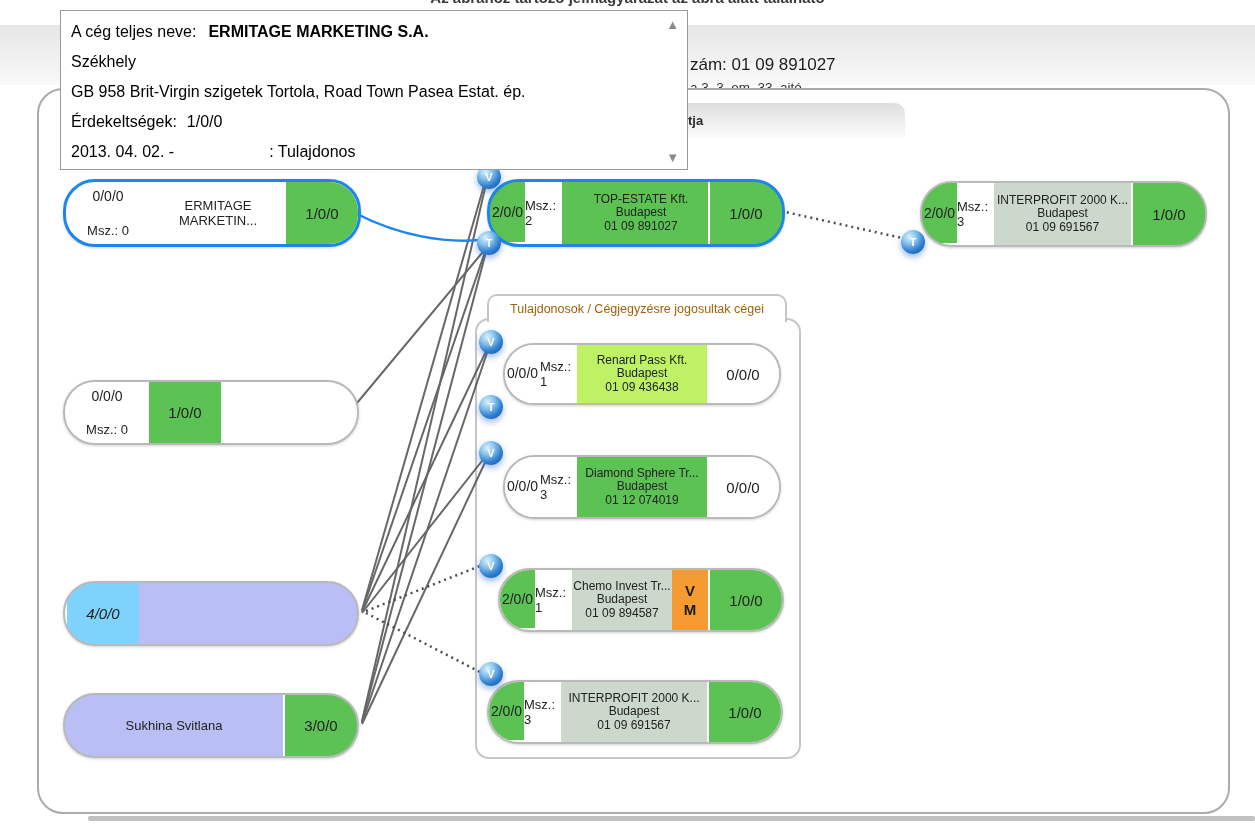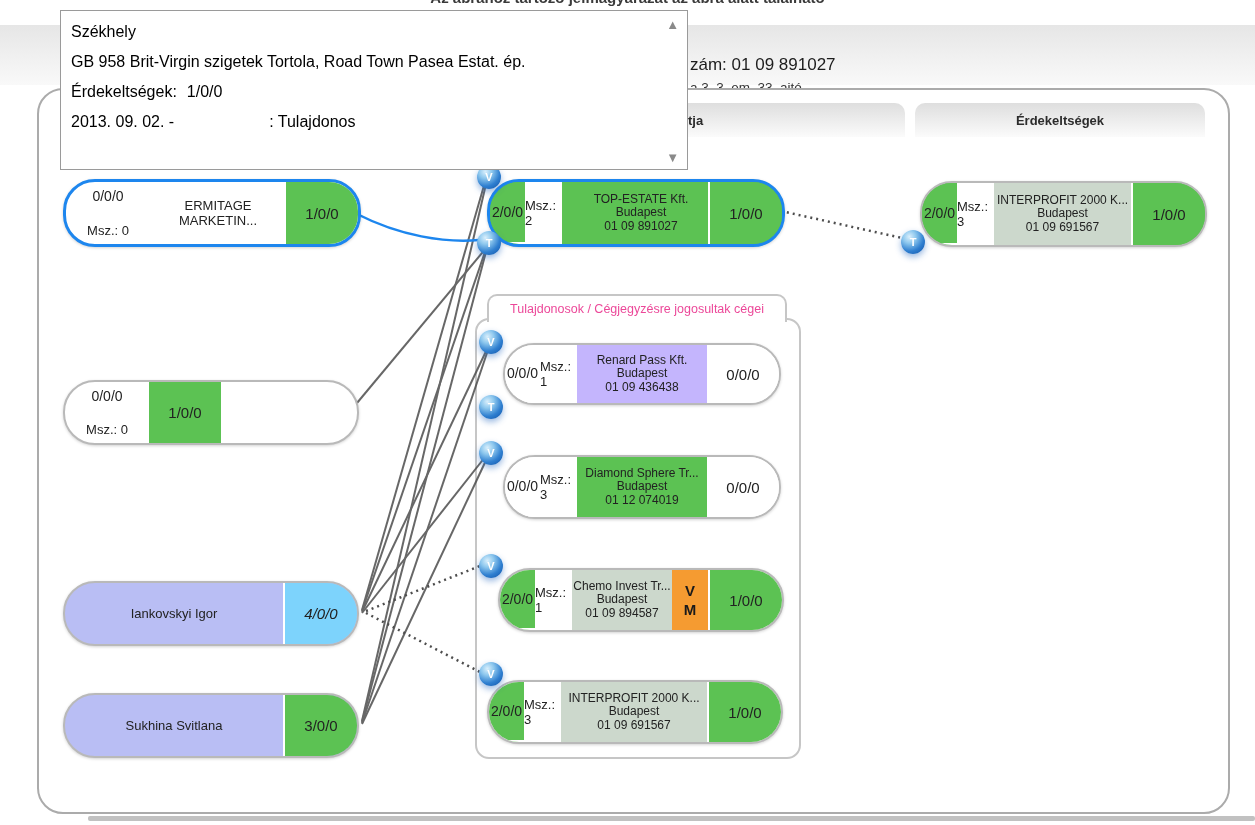--- a/index.html
+++ b/index.html
@@ -55,21 +55,21 @@
           display:flex;align-items:center;justify-content:center;color:#fff;
           font-size:11px;font-weight:700;
           background:radial-gradient(circle at 35% 28%,#d9effc 0%,#8ec8ee 28%,#2f7fd0 62%,#0d4fa5 100%);
           box-shadow:0 3px 6px rgba(30,100,190,.45);}
 
   
   .panel{position:absolute;left:475px;top:318px;width:322px;height:437px;background:#fff;
          border:2px solid #c6c6c6;border-radius:14px;z-index:2;}
   .panel-tab{position:absolute;left:487px;top:294px;width:296px;height:26px;background:#fff;
              border:2px solid #c6c6c6;border-bottom:none;border-radius:10px 10px 0 0;z-index:2;
-             display:flex;align-items:center;justify-content:center;font-size:12.5px;color:#ec4899;}
+             display:flex;align-items:center;justify-content:center;font-size:12.5px;color:#a16207;}
 
   
   .tooltip{position:absolute;left:60px;top:10px;width:628px;height:160px;background:#fff;
            border:1px solid #9a9a9a;z-index:10;font-family:"Liberation Sans",sans-serif;
            font-size:16px;color:#000;box-sizing:border-box;padding:12px 34px 8px 10px;}
   .tooltip .row{height:30px;display:flex;align-items:flex-start;}
   .tooltip b{margin-left:12px;}
   .tooltip .val{margin-left:10px;}
   .tooltip .role{margin-left:95px;}
   .scroll-up,.scroll-down{position:absolute;right:8px;color:#8a8a8a;font-size:13px;cursor:pointer;}
@@ -89,23 +89,20 @@
 
   <div class="header-bar">
     <div class="header-reg">zám: 01 09 891027</div>
     <div class="header-addr">a 3. 3. em. 33. ajtó</div>
   </div>
 
   <div class="main-box"></div>
 
   <div class="col-tab col-tab-left">
     <span>tja</span>
-  </div>
-  <div class="col-tab col-tab-right">
-    <span>Érdekeltségek</span>
   </div>
 
   <svg class="wires" viewBox="0 0 1255 825" xmlns="http://www.w3.org/2000/svg">
     <g stroke="#4d4d4d" stroke-width="2" opacity="0.85">
       <line x1="357" y1="403" x2="487" y2="247"></line>
       <line x1="362" y1="610" x2="485" y2="182"></line>
       <line x1="362" y1="611" x2="487" y2="246"></line>
       <line x1="362" y1="612" x2="489" y2="345"></line>
       <line x1="362" y1="613" x2="489" y2="452"></line>
       <line x1="362" y1="721" x2="486" y2="184"></line>
@@ -158,39 +155,38 @@
 
   <div class="pill" style="left:63px;top:380px;width:292px;height:61px;">
     <div class="colL">
       <span>0/0/0</span>
       <span class="msz">Msz.: 0</span>
     </div>
     <div class="colR" style="background:#5cc253;">1/0/0</div>
   </div>
 
   <div class="pill lavender" style="left:63px;top:581px;width:292px;height:61px;background:#b9bef4;">
-    <div class="name">Iankovskyi Igor</div>
     <div class="colR sep" style="background:#7dd3fc;font-style:italic;">4/0/0</div>
   </div>
   <div class="pill lavender" style="left:63px;top:693px;width:292px;height:61px;background:#b9bef4;">
     <div class="name">Sukhina Svitlana</div>
     <div class="colR sep" style="background:#5cc253;">3/0/0</div>
   </div>
 
   <div class="panel"></div>
   <div class="panel-tab">
     <span>Tulajdonosok / Cégjegyzésre jogosultak cégei</span>
   </div>
 
   <div class="pill" style="left:503px;top:343px;width:274px;height:58px;">
     <div class="split">
       <div class="t" style="background:#fff;">0/0/0</div>
       <div class="b">Msz.: 1</div>
     </div>
-    <div class="cellc" style="background:#c4b5fd;">
+    <div class="cellc" style="background:#bef264;">
       <div>Renard Pass Kft.</div>
       <div>Budapest</div>
       <div>01 09 436438</div>
     </div>
     <div class="colR" style="background:#fff;">0/0/0</div>
   </div>
 
   <div class="pill" style="left:503px;top:455px;width:274px;height:60px;">
     <div class="split">
       <div class="t" style="background:#fff;">0/0/0</div>
@@ -237,28 +233,32 @@
   <div class="sphere" style="left:477px;top:165px;">V</div>
   <div class="sphere" style="left:477px;top:231px;">T</div>
   <div class="sphere" style="left:901px;top:230px;">T</div>
   <div class="sphere" style="left:479px;top:330px;">V</div>
   <div class="sphere" style="left:479px;top:395px;">T</div>
   <div class="sphere" style="left:479px;top:441px;">V</div>
   <div class="sphere" style="left:479px;top:554px;">V</div>
   <div class="sphere" style="left:479px;top:662px;">V</div>
 
   <div class="tooltip">
+    <div class="row">
+      <span>A cég teljes neve:</span>
+      <b>ERMITAGE MARKETING S.A.</b>
+    </div>
     <div class="row">Székhely</div>
     <div class="row">GB 958 Brit-Virgin szigetek Tortola, Road Town Pasea Estat. ép.</div>
     <div class="row">
       <span>Érdekeltségek:</span>
       <span class="val">1/0/0</span>
     </div>
     <div class="row">
-      <span>2013. 09. 02. -</span>
+      <span>2013. 04. 02. -</span>
       <span class="role">: Tulajdonos</span>
     </div>
     <span class="scroll-up">▲</span>
     <span class="scroll-down">▼</span>
   </div>
 
   <div class="hscroll"></div>
 
 </div>
 

